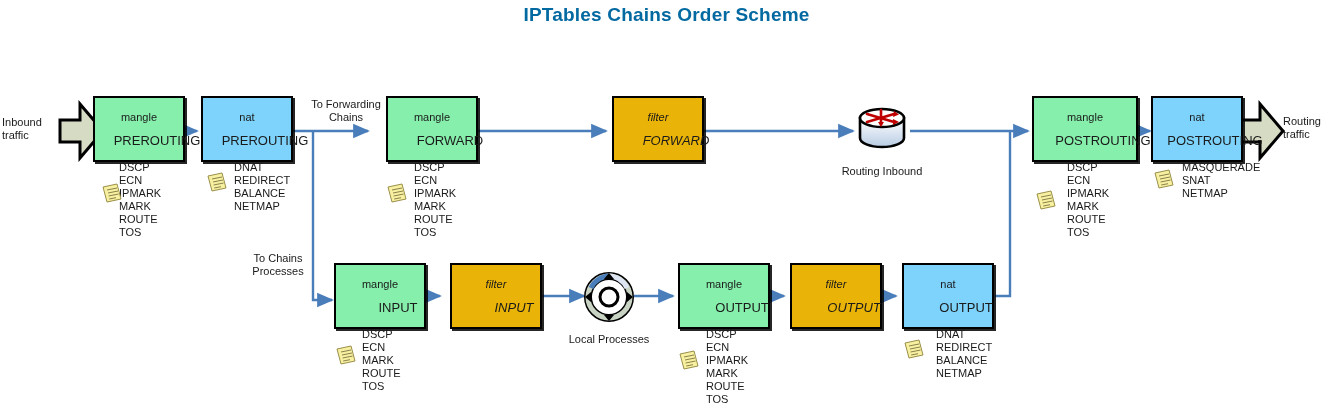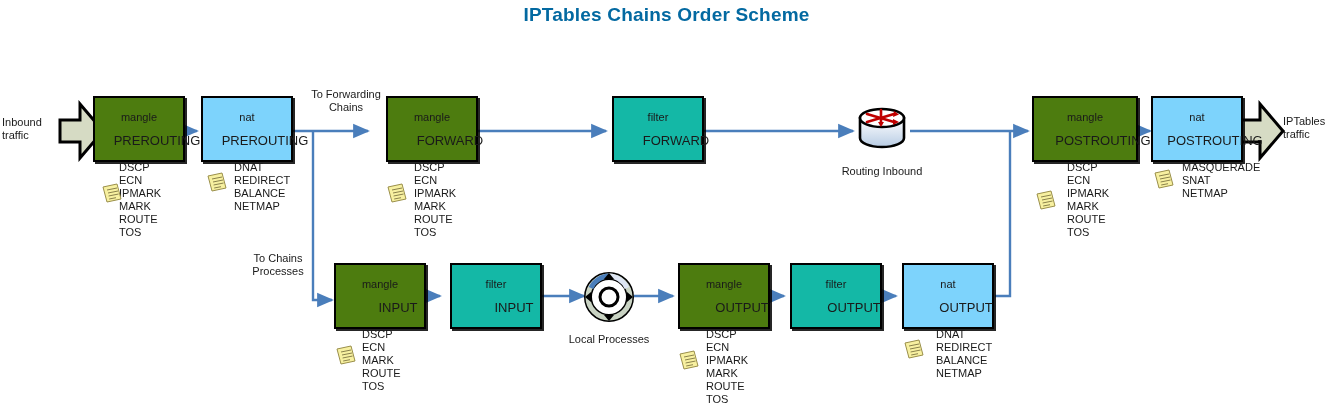--- a/index.html
+++ b/index.html
@@ -18,22 +18,22 @@
   
   .node{
     position:absolute;box-sizing:border-box;
     border:2px solid #000000;
     box-shadow:2px 2px 0 rgba(0,0,0,.85);
     display:flex;flex-direction:column;align-items:center;justify-content:center;
     color:#1a1a1a;
   }
   .node .tbl{font-size:11px;line-height:1;margin-bottom:11px;}
   .node .chain{font-size:13px;line-height:1;padding-left:36px;}
-  .n-mangle{background:#4d7c0f;justify-content:center;}
-  .n-filter{background:#14b8a6;}
+  .n-mangle{background:#86efac;justify-content:center;}
+  .n-filter{background:#eab308;font-style:italic;}
   .n-nat{background:#7dd3fc;}
 
   
   .targets{
     position:absolute;font-size:11px;line-height:12.9px;color:#1a1a1a;
     white-space:pre;
   }
 
   
   .note{position:absolute;width:22px;height:20px;}
@@ -93,25 +93,25 @@
   </svg>
   <div class="cap-l" style="left:2px;top:116px;width:55px;">
     <div>Inbound</div>
     <div>traffic</div>
   </div>
 
   <svg class="icon" style="left:1238px;top:100px;width:48px;height:62px;" viewBox="0 0 48 62">
     <path d="M2,20 L22,20 L22,4 L45,31 L22,58 L22,42 L2,42 Z" fill="#d6dbc4" stroke="#000" stroke-width="3" stroke-linejoin="miter"></path>
   </svg>
   <div class="cap-l" style="left:1283px;top:115px;width:50px;">
-    <div>IPTables</div>
+    <div>Routing</div>
     <div>traffic</div>
   </div>
 
-  <div class="cap" style="left:300px;top:88px;width:92px;">
+  <div class="cap" style="left:300px;top:98px;width:92px;">
     <div>To Forwarding</div>
     <div>Chains</div>
   </div>
   <div class="cap" style="left:238px;top:252px;width:80px;">
     <div>To Chains</div>
     <div>Processes</div>
   </div>
 
   <svg class="icon" style="left:854px;top:104px;width:56px;height:52px;" viewBox="0 0 56 52">
     <defs>

